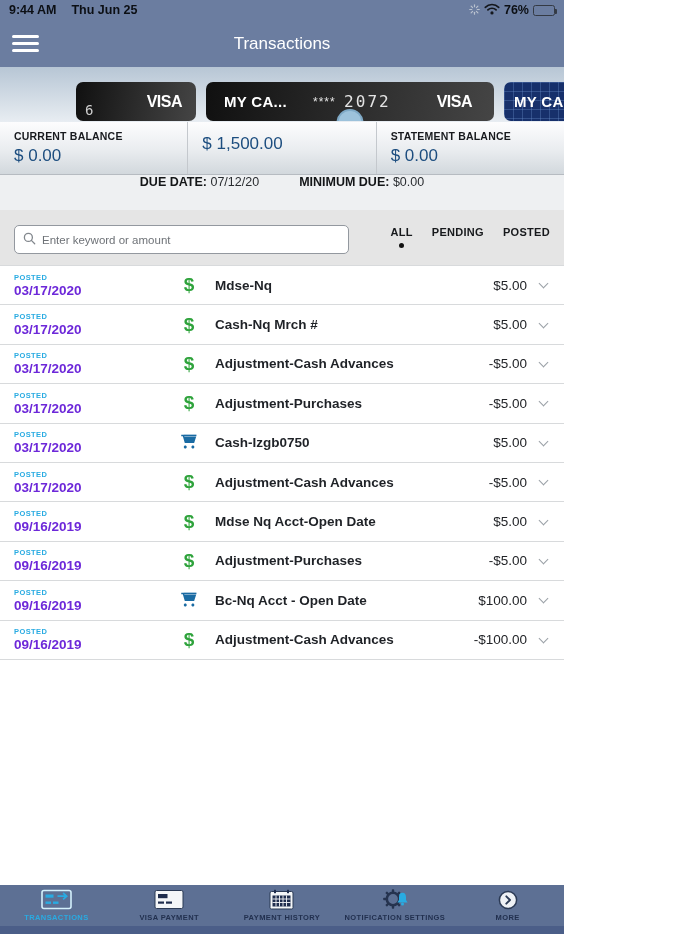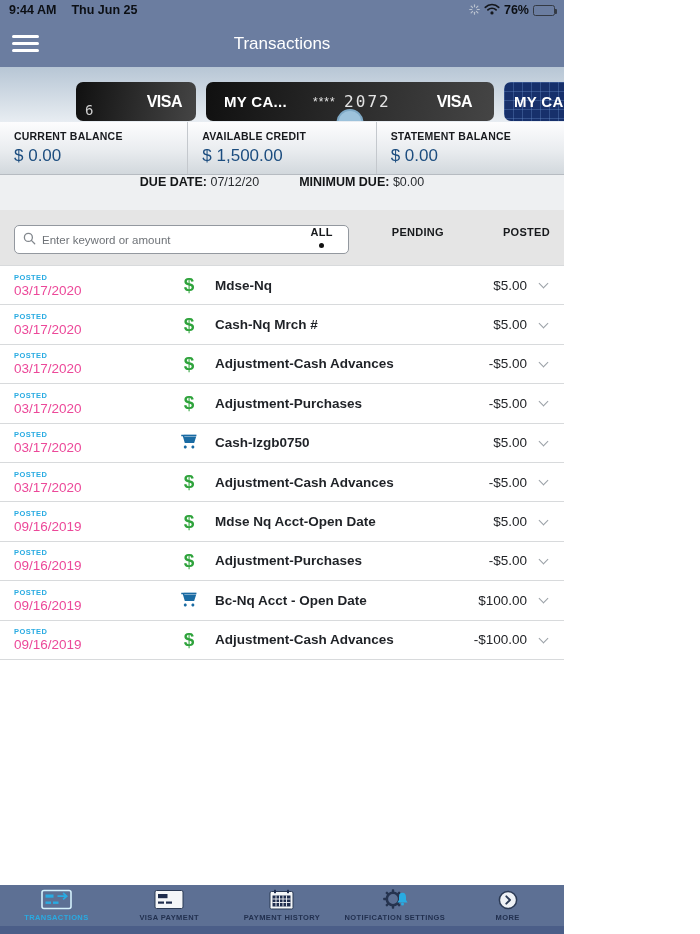--- a/index.html
+++ b/index.html
@@ -66,29 +66,29 @@
   .due-bar b { color:#141618; }
 
   
   .search-row { position:absolute; top:210px; left:0; right:0; height:55px; background:#e5e5e5; }
   .search-box { position:absolute; left:14px; top:15px; width:335px; height:29px;
     border:1px solid #93989f; border-radius:5px; display:flex; align-items:center; padding:0 8px; background:#fff; }
   .search-box input { border:none; outline:none; flex:1; font-size:11.5px; color:#333;
     font-family:"Liberation Sans", sans-serif; margin-left:6px; background:transparent; }
   .search-box input::placeholder { color:#6e7277; }
   .filters { position:absolute; right:14px; top:16px; display:flex; gap:19px; }
-  .filter { text-align:center; font-size:11px; font-weight:700; color:#17191c; letter-spacing:.3px; cursor:pointer;margin-left:40px; }
+  .filter { text-align:center; font-size:11px; font-weight:700; color:#17191c; letter-spacing:.3px; cursor:pointer; }
   .filter .dot { width:5px; height:5px; border-radius:50%; background:#111; margin:5px auto 0; }
 
   
   .list { position:absolute; top:265px; left:0; right:0; border-top:1px solid #d8dadc; }
   .row { height:39.4px; border-bottom:1px solid #d8dadc; display:flex; align-items:center; padding-left:14px; background:#fff; }
   .row-left { width:160px; display:flex; flex-direction:column; justify-content:center; }
   .row-status { font-size:7.5px; font-weight:700; color:#29abe2; letter-spacing:.4px; }
-  .row-date { font-size:13.5px; color:#ec4899; margin-top:1px; }
+  .row-date { font-size:13.5px; color:#6d28d9; margin-top:1px;font-weight:bold; }
   .row-icon { width:30px; display:flex; justify-content:center; align-items:center; }
   .dollar { color:#2fa33c; font-size:19px; font-weight:700; }
   .row-name { flex:1; font-size:13.5px; font-weight:700; color:#1f2227; margin-left:11px; }
   .row-amount { font-size:13.5px; color:#222428; }
   .chev { width:7px; height:7px; border:solid #9aa0a6; border-width:0 1.4px 1.4px 0;
     transform:rotate(45deg); margin:0 17px 3px 13px; cursor:pointer; }
 
   
   .bottom-nav { position:absolute; top:885px; left:0; right:0; height:41px; background:#5d7094; display:flex; }
   .nav-item { flex:1; display:flex; flex-direction:column; align-items:center; justify-content:center; gap:3px; cursor:pointer; }
@@ -170,21 +170,20 @@
       </div>
     </div>
   </div>
 
   <div class="balance-strip">
     <div class="bal-col">
       <div class="bal-label">CURRENT BALANCE</div>
       <div class="bal-value">$ 0.00</div>
     </div>
     <div class="bal-col">
-      <div class="bal-label">AVAILABLE CREDIT</div>
       <div class="bal-value">$ 1,500.00</div>
     </div>
     <div class="bal-col">
       <div class="bal-label">STATEMENT BALANCE</div>
       <div class="bal-value">$ 0.00</div>
     </div>
   </div>
 
   <div class="due-bar">
     <span>

